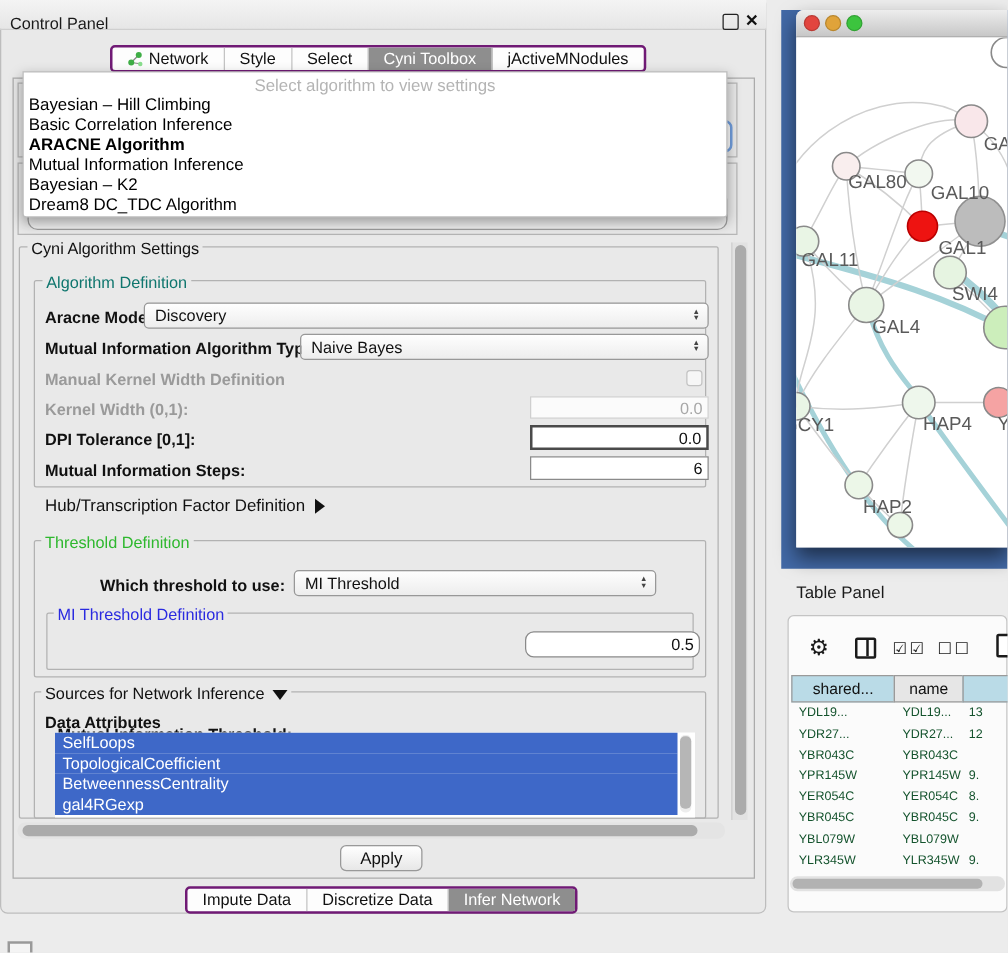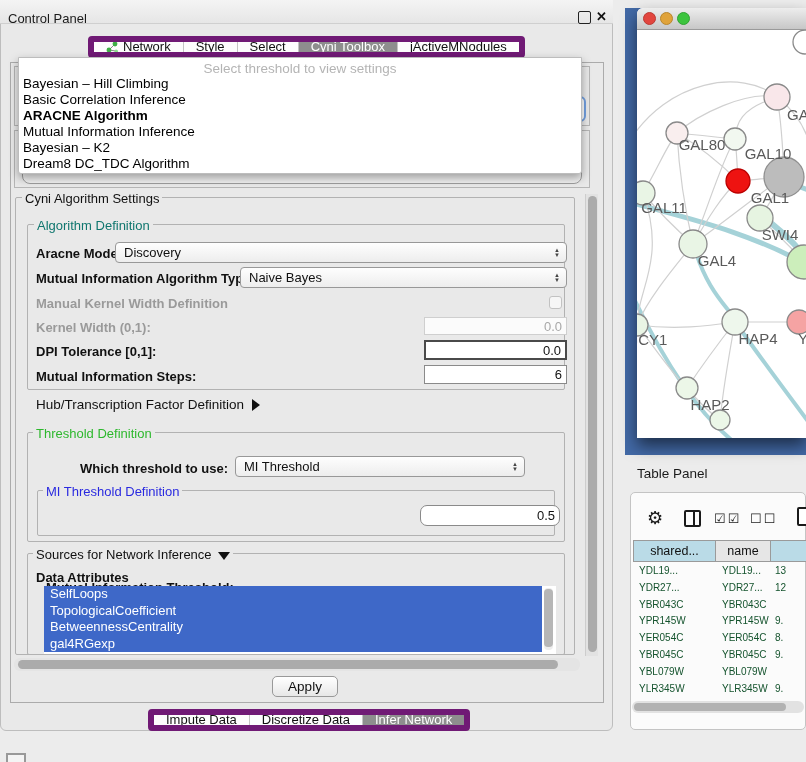--- a/index.html
+++ b/index.html
@@ -7,21 +7,21 @@
   .abs{position:absolute;}
   
   #control-panel{left:0;top:6;width:613px;height:731px;background:#e9e9e9;
     border:1px solid #bdbdbd;border-radius:3px 3px 6px 6px;box-sizing:border-box;}
   #cp-titlebar{left:0;top:6;width:613px;height:24px;background:linear-gradient(#f4f4f4,#e6e6e6);
     border-bottom:1px solid #cfcfcf;box-sizing:border-box;}
   #cp-title{left:8px;top:11px;font-size:13px;color:#1a1a1a;}
   #cp-float{left:578px;top:11px;width:11px;height:11px;border:1.5px solid #222;border-radius:2px;}
   #cp-close{left:596px;top:9px;font-size:13px;font-weight:bold;color:#111;}
   
-  .segbar{display:flex;height:22px;background:#fdfdfd;border:6px solid #701a75;
+  .segbar{display:flex;height:22px;background:#fdfdfd;border:2px solid #701a75;
     border-radius:4px;overflow:hidden;font-size:13px;color:#111;box-sizing:border-box;}
   .seg{padding:0 12px;line-height:20px;border-right:1px solid #c4c4c4;white-space:nowrap;
     display:flex;align-items:center;gap:4px;}
   .seg:last-child{border-right:none;}
   .seg.sel{background:#8e8e8e;color:#fff;}
   #top-tabs{left:88px;top:36px;}
   #bottom-tabs{left:148px;top:709px;}
   
   .remnant-frame{border:1px solid #b6b6b6;box-sizing:border-box;}
   #remnant-combo{left:546px;top:96px;width:40px;height:26px;border:2.5px solid #72a0e0;
@@ -143,21 +143,21 @@
     </div>
 </div>
 
 <div class="abs" id="outer-panel"></div>
 <div class="abs remnant-frame" style="left:14px;top:66px;width:576px;height:60px;"></div>
 <div class="abs" id="remnant-combo"></div>
 <div class="abs remnant-frame" style="left:14px;top:130px;width:576px;height:58px;"></div>
 <div class="abs" id="remnant-combo2"></div>
 
 <div class="abs" id="algo-popup">
-  <div id="algo-prompt">Select threshold to view settings</div>
+  <div id="algo-prompt">Select algorithm to view settings</div>
   <div id="dd-items">
       <div class="dd-item">Bayesian – Hill Climbing</div>
       <div class="dd-item">Basic Correlation Inference</div>
       <div class="dd-item bold">ARACNE Algorithm</div>
       <div class="dd-item">Mutual Information Inference</div>
       <div class="dd-item">Bayesian – K2</div>
       <div class="dd-item">Dream8 DC_TDC Algorithm</div>
     </div>
 </div>
 

